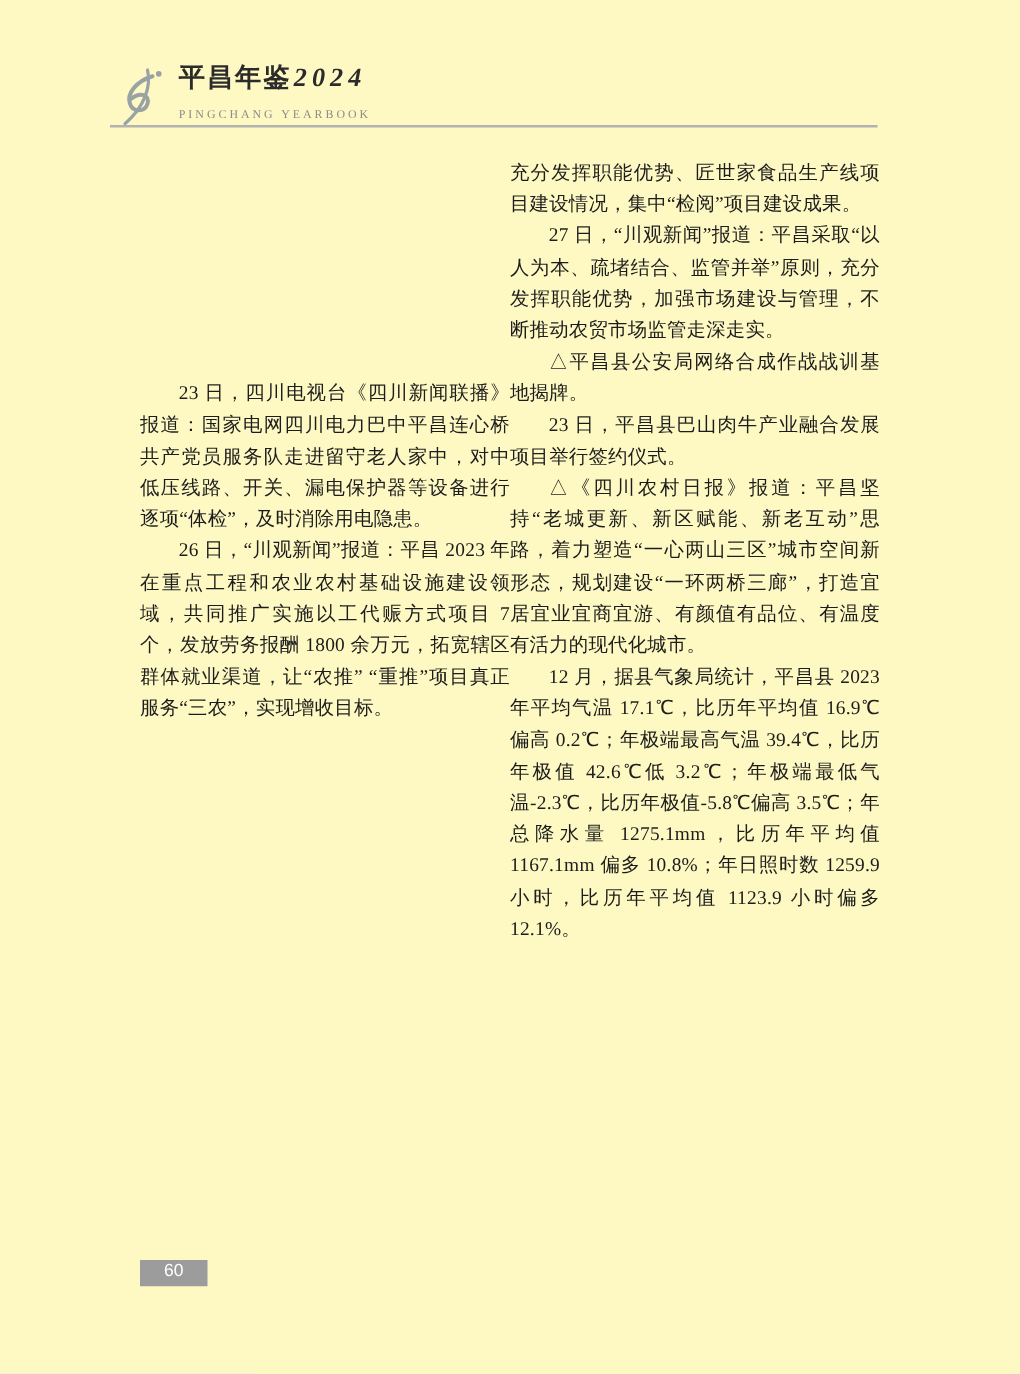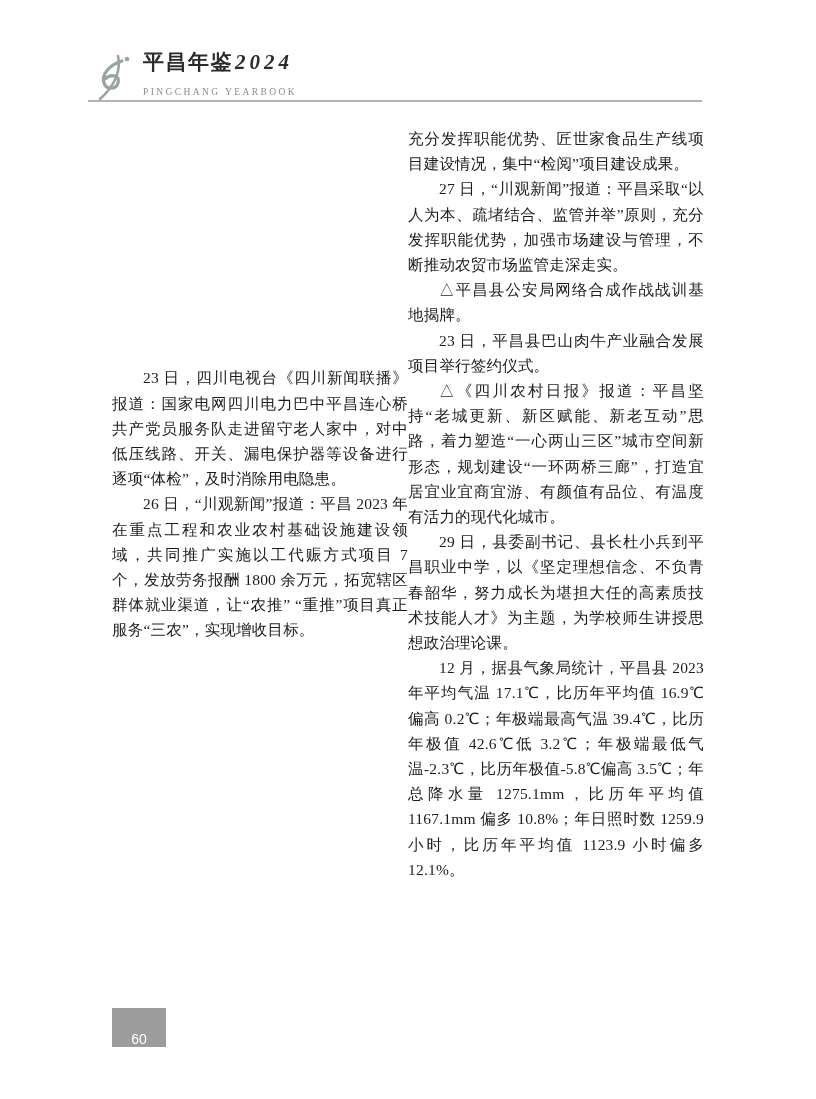--- a/index.html
+++ b/index.html
@@ -1,20 +1,20 @@
 <!DOCTYPE html>
 <html><head>
 <meta charset="utf-8">
 <style>
   html,body{margin:0;padding:0;background:#e8e8e8;}
   .page{
     position:relative;
     width:816px;height:1099px;
     margin:0 auto;
-    background:#ffffff;
+    background:#fef9c3;
     overflow:hidden;
     font-family:"Liberation Serif", serif;
   }
   
   .header{
     position:absolute;left:94px;top:50px;
     display:flex;align-items:flex-start;gap:9px;
   }
   .logo{display:block;margin-top:2px;}
   .title-block{display:flex;flex-direction:column;}
@@ -40,22 +40,22 @@
   .para{
     margin:0;
     font-size:15.5px;line-height:25.2px;color:#1c1c1c;
     text-align:justify;text-justify:inter-ideograph;
     letter-spacing:0.2px;
   }
   .para.indent{text-indent:2em;}
   
   .page-badge{
     position:absolute;left:112px;top:1008px;
-    width:54px;height:39px;background:#9c9c9c;
-    display:flex;align-items:flex-end;justify-content:center;
+    width:54px;height:21px;background:#9c9c9c;
+    display:flex;align-items:flex-start;justify-content:center;
     font-family:"Liberation Sans", sans-serif;
     font-size:14px;color:#ffffff;
   }
 </style>
 </head>
 <body>
 
 <div class="page">
 
   <div class="header">
@@ -79,21 +79,20 @@
     <div class="col">
       <p class="para indent">23 日，四川电视台《四川新闻联播》报道：国家电网四川电力巴中平昌连心桥共产党员服务队走进留守老人家中，对中低压线路、开关、漏电保护器等设备进行逐项“体检”，及时消除用电隐患。</p>
       <p class="para indent">26 日，“川观新闻”报道：平昌 2023 年在重点工程和农业农村基础设施建设领域，共同推广实施以工代赈方式项目 7 个，发放劳务报酬 1800 余万元，拓宽辖区群体就业渠道，让“农推” “重推”项目真正服务“三农”，实现增收目标。</p>
     </div>
     <div class="col">
       <p class="para">充分发挥职能优势、匠世家食品生产线项目建设情况，集中“检阅”项目建设成果。</p>
       <p class="para indent">27 日，“川观新闻”报道：平昌采取“以人为本、疏堵结合、监管并举”原则，充分发挥职能优势，加强市场建设与管理，不断推动农贸市场监管走深走实。</p>
       <p class="para indent">△平昌县公安局网络合成作战战训基地揭牌。</p>
       <p class="para indent">23 日，平昌县巴山肉牛产业融合发展项目举行签约仪式。</p>
       <p class="para indent">△《四川农村日报》报道：平昌坚持“老城更新、新区赋能、新老互动”思路，着力塑造“一心两山三区”城市空间新形态，规划建设“一环两桥三廊”，打造宜居宜业宜商宜游、有颜值有品位、有温度有活力的现代化城市。</p>
-      <p class="para indent">29 日，县委副书记、县长杜小兵到平昌职业中学，以《坚定理想信念、不负青春韶华，努力成长为堪担大任的高素质技术技能人才》为主题，为学校师生讲授思想政治理论课。</p>
       <p class="para indent">12 月，据县气象局统计，平昌县 2023 年平均气温 17.1℃，比历年平均值 16.9℃偏高 0.2℃；年极端最高气温 39.4℃，比历年极值 42.6℃低 3.2℃；年极端最低气温-2.3℃，比历年极值-5.8℃偏高 3.5℃；年总降水量 1275.1mm，比历年平均值 1167.1mm 偏多 10.8%；年日照时数 1259.9 小时，比历年平均值 1123.9 小时偏多 12.1%。</p>
     </div>
   </div>
 
   <div class="page-badge">
     <span>60</span>
   </div>
 
 </div>
 

